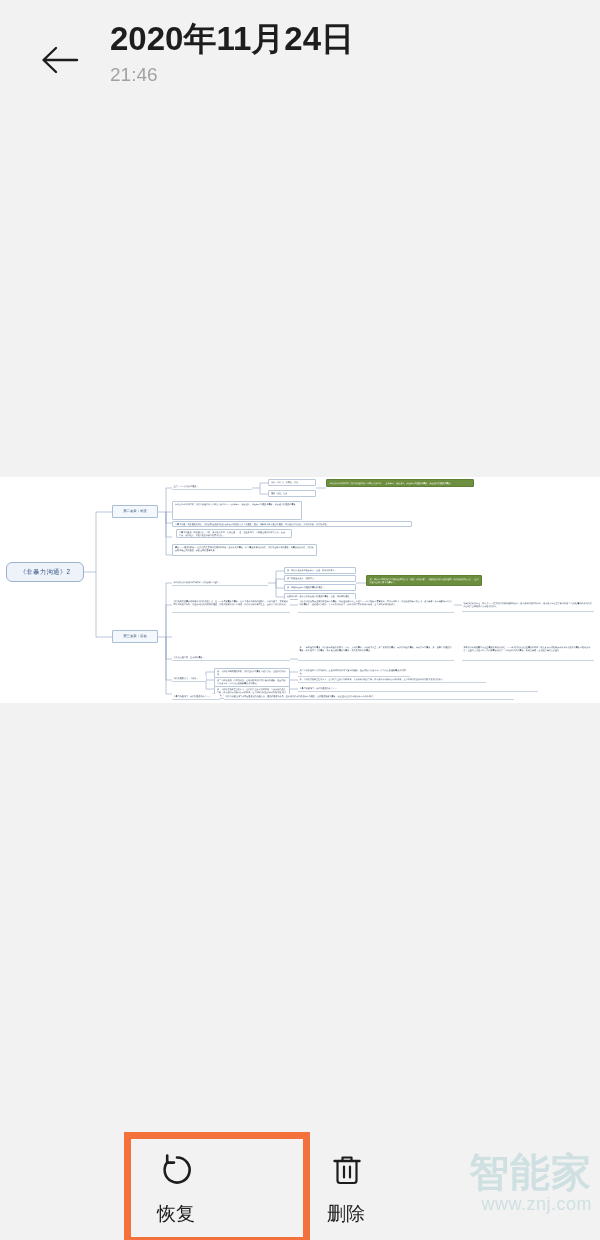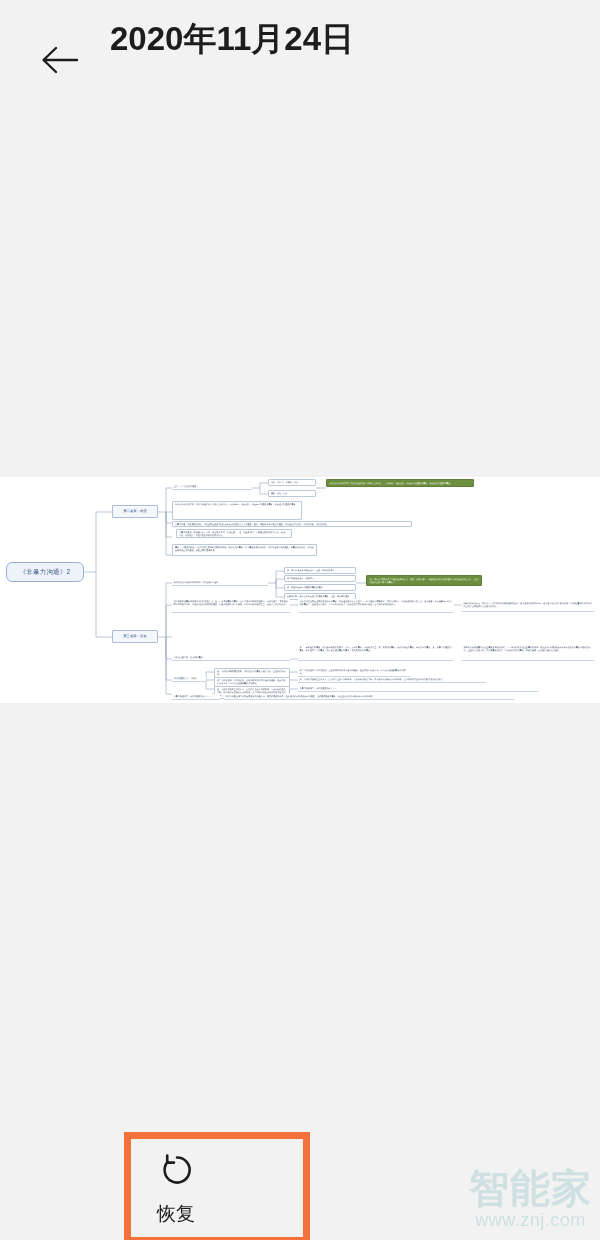--- a/index.html
+++ b/index.html
@@ -156,22 +156,22 @@
     width: 186px;
     height: 112px;
     border: 7px solid #f5713c;
     box-sizing: border-box;
     pointer-events: none;
   }
 
   .watermark {
     position: absolute;
     right: 8px;
-    bottom: 10px;
-    text-align: center;
+    bottom: 26px;
+    text-align: right;
     user-select: none;
   }
   .wm-main {
     font-size: 40px;
     font-weight: bold;
     color: #cfe0e2;
     letter-spacing: 1px;
     line-height: 44px;
   }
   .wm-sub {
@@ -189,20 +189,21 @@
   <div class="back-btn">
     <span>
       <svg width="40" height="32" viewBox="0 0 40 32" fill="none">
         <path d="M38 16 H5 M17 4 L4.5 16 L17 28" stroke="#1d1d1d" stroke-width="2.4" stroke-linecap="round" stroke-linejoin="round" fill="none"></path>
       </svg>
     </span>
   </div>
 
   <div class="title-block">
     <div class="page-title">2020年11月24日</div>
+    <div class="page-subtitle">21:46</div>
   </div>
 
 </div>
 
 <div class="canvas-wrap">
   <div class="mindmap">
 
     <svg class="mm-svg" width="600" height="226">
       <g stroke="#8aa3c0" stroke-width="0.6" fill="none">
 
@@ -287,20 +288,31 @@
   <div class="tool-item" id="restore-item">
     <span class="ic">
       <svg width="40" height="40" viewBox="0 0 40 40" fill="none">
         <path d="M20 7.5 A12.5 12.5 0 1 1 10.6 11.9" stroke="#1d1d1d" stroke-width="2.6" stroke-linecap="round" fill="none"></path>
         <path d="M10.2 5.6 L10.2 12.6 L17.0 12.6" stroke="#1d1d1d" stroke-width="2.6" stroke-linecap="round" stroke-linejoin="round" fill="none"></path>
       </svg>
     </span>
     <span class="lbl">恢复</span>
   </div>
 
+  <div class="tool-item" id="delete-item">
+    <span class="ic">
+      <svg width="40" height="40" viewBox="0 0 40 40" fill="none">
+        <path d="M15.5 7.5 H24.5 V11 H15.5 Z" stroke="#1d1d1d" stroke-width="2.2" stroke-linejoin="round" fill="none"></path>
+        <path d="M7.5 11 H32.5" stroke="#1d1d1d" stroke-width="2.4" stroke-linecap="round"></path>
+        <path d="M10.5 11 V30.5 A2.5 2.5 0 0 0 13 33 H27 A2.5 2.5 0 0 0 29.5 30.5 V11" stroke="#1d1d1d" stroke-width="2.2" stroke-linejoin="round" fill="none"></path>
+        <path d="M17 16.5 V27.5 M23 16.5 V27.5" stroke="#1d1d1d" stroke-width="2.2" stroke-linecap="round"></path>
+      </svg>
+    </span>
+    <span class="lbl">删除</span>
+  </div>
 
   <div class="watermark">
     <div class="wm-main">智能家</div>
     <div class="wm-sub">www.znj.com</div>
   </div>
 
 </div>
 
 <div class="highlight-box"></div>
 

